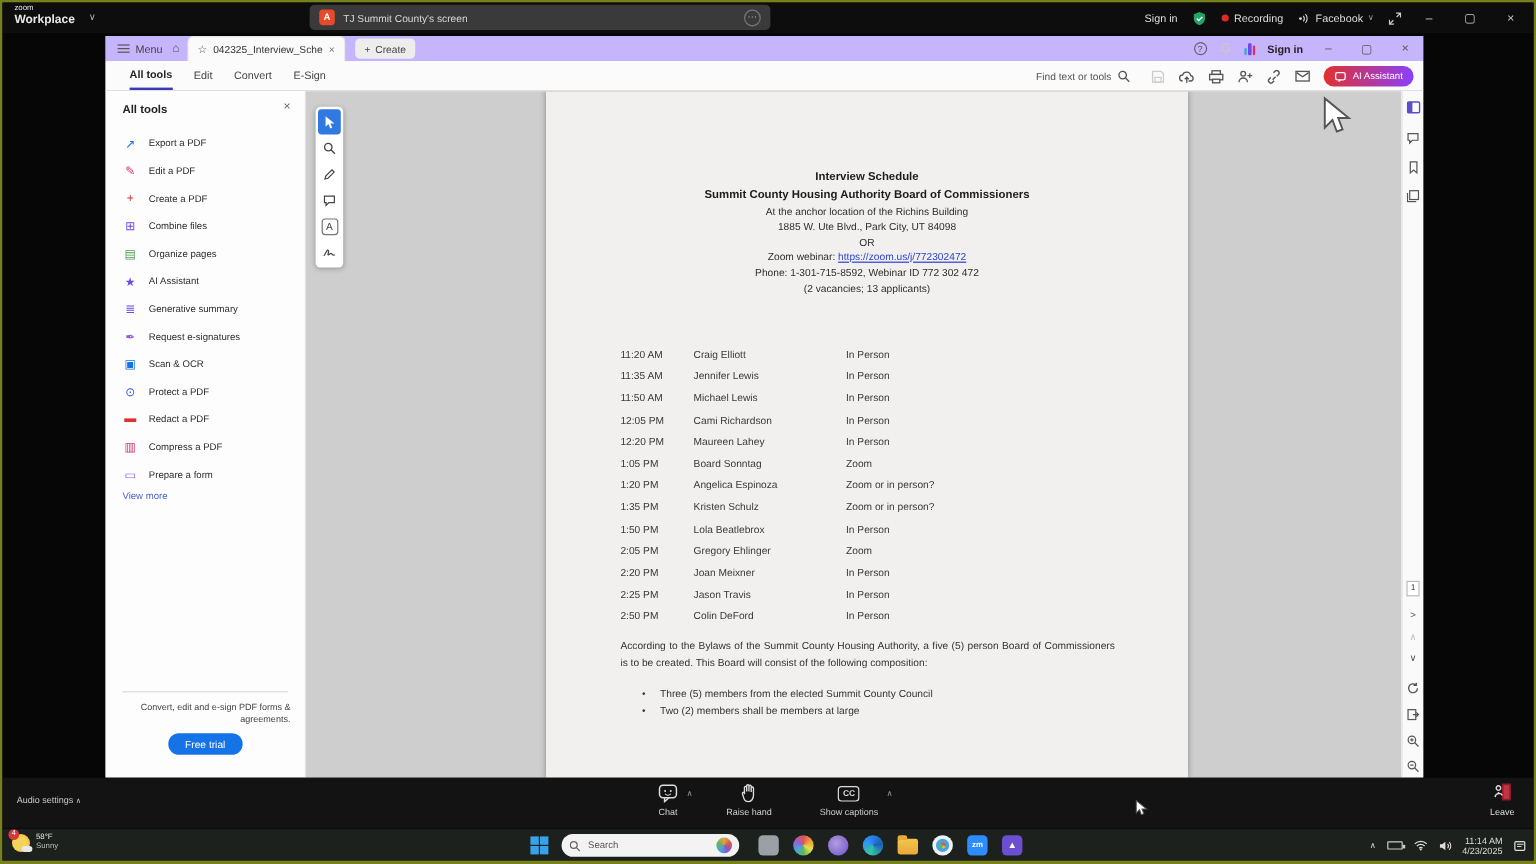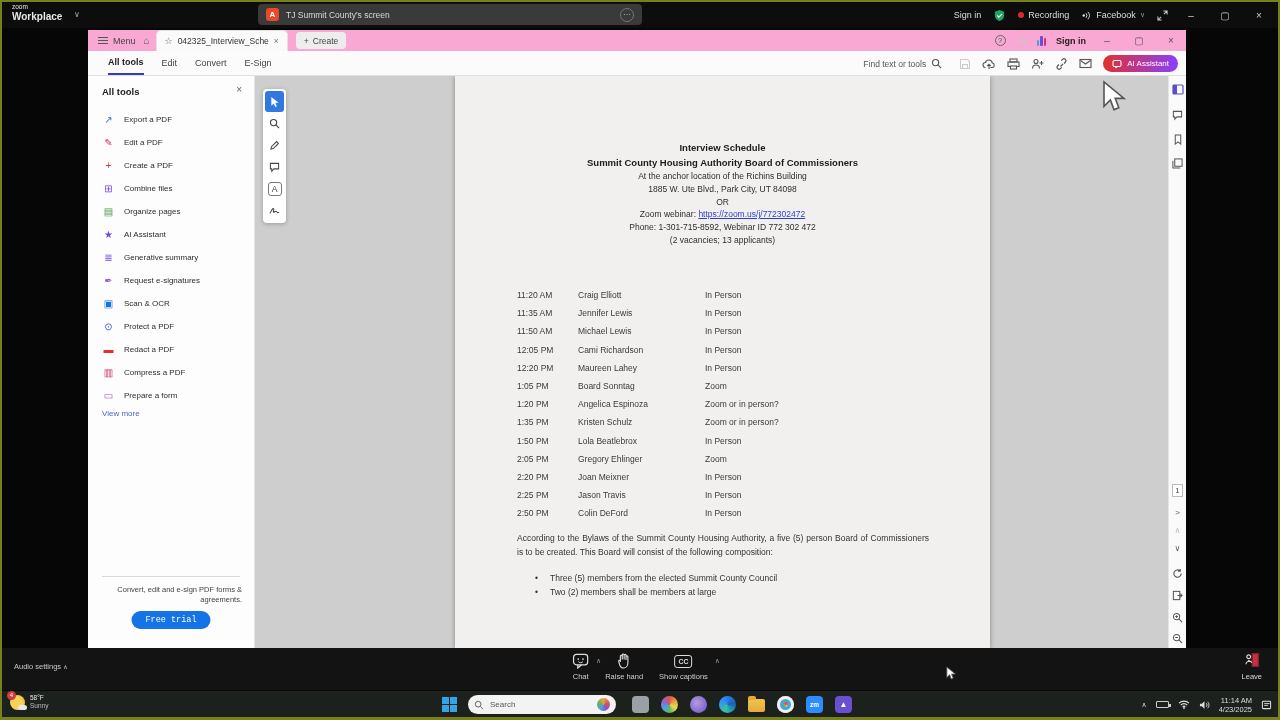--- a/index.html
+++ b/index.html
@@ -15,21 +15,21 @@
 .acroicon{width:13px;height:13px;background:#e8492a;border-radius:3px;color:#fff;font-size:8px;font-weight:bold;display:flex;align-items:center;justify-content:center}
 .ztab .lbl{font-size:8.5px;color:#d8d8d8;flex:1}
 .zellip{width:14px;height:14px;border:1px solid #777;border-radius:50%;color:#bbb;font-size:8px;display:flex;align-items:center;justify-content:center}
 .ztr{position:absolute;right:8px;top:0;height:26px;display:flex;align-items:center;gap:12px;font-size:9px;color:#ddd}
 .reddot{width:6px;height:6px;border-radius:50%;background:#e02828;display:inline-block;margin-right:4px}
 .wbtn{width:22px;text-align:center;font-size:10px;color:#ccc}
 
 .share{height:620px;position:relative;background:#060606}
 
 .acro{position:absolute;left:86px;top:2px;width:1098px;height:618px;background:#fff;display:flex;flex-direction:column;color:#333}
-.titlebar{height:21px;background:#f9a8d4;display:flex;align-items:center;font-size:9px;padding-left:8px;position:relative}
+.titlebar{height:21px;background:#c4b5fd;display:flex;align-items:center;font-size:9px;padding-left:8px;position:relative}
 .hamb{width:10px;height:7px;border-top:1.3px solid #555;border-bottom:1.3px solid #555;position:relative;display:inline-block}
 .hamb:after{content:"";position:absolute;left:0;right:0;top:2px;border-top:1.3px solid #555}
 .menu-b{display:flex;align-items:center;gap:5px;padding:0 8px 0 2px;color:#444}
 .glyph{font-size:10px;color:#555}
 .doctab{height:21px;background:#fafafa;border:1px solid #e2e2e2;border-bottom:none;border-radius:5px 5px 0 0;display:flex;align-items:center;gap:5px;padding:0 8px;margin-left:6px;font-size:8.5px;color:#333}
 .createtab{height:17px;background:#ededed;border-radius:4px;display:flex;align-items:center;gap:4px;padding:0 8px;margin-left:8px;font-size:8.5px;color:#444}
 .tright{position:absolute;right:0;top:0;height:21px;display:flex;align-items:center;gap:10px;padding-right:4px}
 .helpc{width:11px;height:11px;border:1px solid #666;border-radius:50%;font-size:7.5px;display:flex;align-items:center;justify-content:center;color:#555}
 .bars{display:flex;align-items:flex-end;gap:1px;height:10px}
 .bars i{width:2.5px;display:block;border-radius:1px}
@@ -47,21 +47,21 @@
 .abody{flex:1;display:flex;min-height:0}
 .tpanel{width:167px;border-right:1px solid #e4e4e4;background:#fdfdfd;position:relative;font-size:8px}
 .tp-head{position:absolute;left:14px;top:10px;font-size:9.5px;font-weight:bold;color:#222}
 .tp-x{position:absolute;right:12px;top:8px;font-size:10px;color:#666}
 .titems{position:absolute;left:14px;top:32px;right:6px}
 .titem{height:23px;display:flex;align-items:center;gap:9px;color:#2c2c2c}
 .titem .tg{width:13px;text-align:center;font-size:10px}
 .vmore{position:absolute;left:14px;top:333px;color:#4a66c9}
 .tp-div{position:absolute;left:14px;right:14px;top:500px;border-top:1px solid #d9d9d9}
 .promo{position:absolute;left:12px;right:12px;top:509px;text-align:right;font-size:7.5px;color:#444;line-height:9.5px}
-.freetrial{position:absolute;left:50%;transform:translateX(-50%);top:535px;height:18px;background:#1473e6;color:#fff;border:none;border-radius:9px;font-size:8.5px;padding:0 14px;font-family:Liberation Mono, monospace}
+.freetrial{position:absolute;left:50%;transform:translateX(-50%);top:535px;height:18px;background:#1473e6;color:#fff;border:none;border-radius:9px;font-size:8.5px;padding:0 14px;font-family:Liberation Sans, sans-serif}
 .docarea{flex:1;background:#cecece;position:relative;overflow:hidden}
 .qtools{position:absolute;left:8px;top:13px;width:23px;background:#fff;border-radius:4px;box-shadow:0 1px 4px rgba(0,0,0,.25);padding:2px;display:flex;flex-direction:column;gap:1px}
 .qt{height:21px;border-radius:3px;display:flex;align-items:center;justify-content:center;color:#444}
 .qt.sel{background:#3178e0;color:#fff}
 .page{position:absolute;left:200px;top:0;width:535px;height:573px;background:#f1f0ee;box-shadow:0 0 5px rgba(0,0,0,.35);color:#2e2e2e}
 .dochead{position:absolute;left:0;right:0;top:64px;text-align:center}
 .dh-b{font-size:9.5px;font-weight:bold;line-height:15px;color:#1c1c1c}
 .dh-n{font-size:8.5px;line-height:13px}
 .dh-or{font-size:8.5px;line-height:12px}
 .doclink{color:#2b3fd4;text-decoration:underline}
@@ -70,21 +70,21 @@
 .srow .t{width:61px}
 .srow .n{width:127px}
 .para{position:absolute;left:62px;top:456px;width:412px;font-size:8.5px;line-height:13.5px;text-align:justify;color:#333}
 .blt{position:absolute;left:80px;font-size:8.5px;color:#333;display:flex;gap:12px}
 .rrail{width:18px;background:#fafafa;border-left:1px solid #e6e6e6;position:relative;color:#555}
 .rr{position:absolute;left:0;width:100%;display:flex;justify-content:center;font-size:9px}
 .pgbox{border:1px solid #bbb;background:#fff;font-size:7px;width:11px;height:13px;display:flex;align-items:center;justify-content:center;color:#333}
 .dim{color:#bbb}
 
 .zbottom{height:42px;background:#131313;position:relative;color:#cfcfcf}
-.zctr{position:absolute;left:50%;top:4px;transform:translateX(-50%);display:flex;gap:16px}
+.zctr{position:absolute;left:50%;top:4px;transform:translateX(-50%);display:flex;gap:40px}
 .zc{display:flex;flex-direction:column;align-items:center;gap:2px;font-size:7.5px;position:relative}
 .zc .ic{height:18px;display:flex;align-items:center}
 .zc .crt{position:absolute;right:-12px;top:5px;font-size:7px;color:#999}
 .ccbox{border:1.3px solid #ddd;border-radius:3px;font-size:7px;font-weight:bold;padding:2px 3px;color:#ddd}
 .audioset{position:absolute;left:12px;top:14px;font-size:7.5px;color:#c9c9c9}
 .leave{position:absolute;right:16px;top:4px;display:flex;flex-direction:column;align-items:center;gap:2px;font-size:7.5px;color:#ddd}
 
 .tbar{height:27px;background:#1d211d;border-top:1px solid #0a0a0a;position:relative;color:#e8e8e8}
 .weather{position:absolute;left:8px;top:3px;display:flex;align-items:center;gap:5px}
 .sun{width:15px;height:15px;border-radius:50%;background:radial-gradient(circle at 35% 60%,#f5d358 55%,#e8a33c);position:relative}

